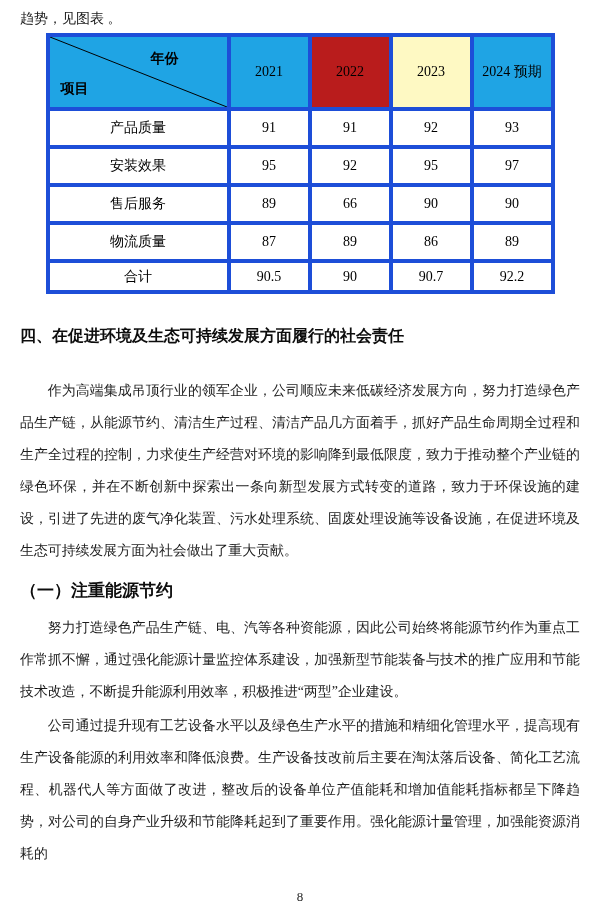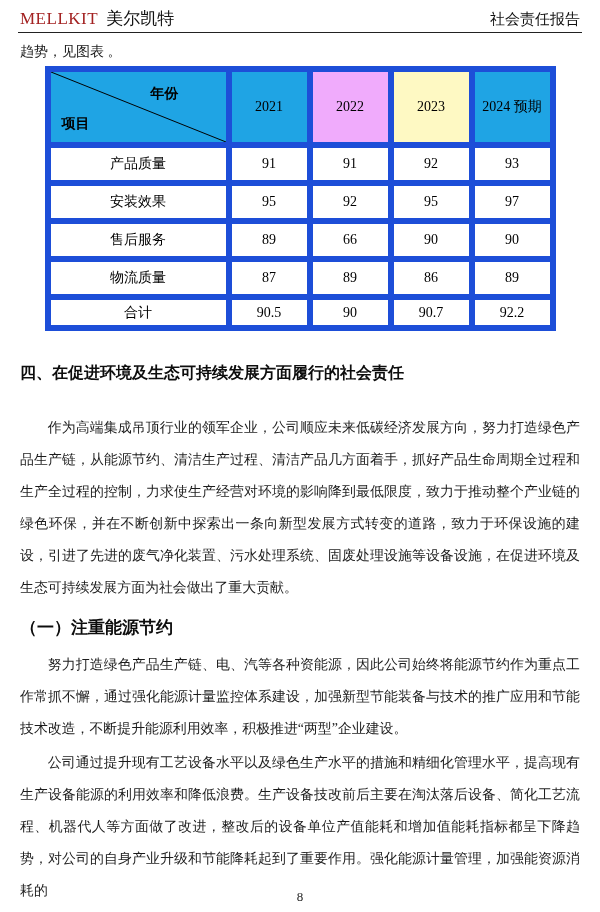--- a/index.html
+++ b/index.html
@@ -21,21 +21,21 @@
 
   .intro { margin:9px 20px 0 20px; font-size:14px; line-height:20px; }
 
   
   .table-title { margin-top:5px; text-align:center; font-size:15px; font-weight:bold; color:#000; }
   table.sat-table {
     border-collapse:collapse; table-layout:fixed; width:507px;
     margin:4px auto 0 auto; border:2px solid #000000;
   }
   .sat-table th, .sat-table td {
-    border:6px solid #1d4ed8; text-align:center; vertical-align:middle;
+    border:4px solid #1d4ed8; text-align:center; vertical-align:middle;
     font-size:14px; font-weight:normal; padding:0; color:#000;
   }
   .sat-table col.c-item { width:181px; }
   .sat-table col.c-year { width:81px; }
   .sat-table thead th { height:70px; }
   .sat-table tbody tr { height:38px; }
   .sat-table tbody tr:last-child { height:31px;border-radius:8px; }
   .year-th { font-size:14px; }
   .corner-cell { position:relative; padding:0; }
   .corner-cell svg { position:absolute; inset:0; width:100%; height:100%; display:block; }
@@ -68,27 +68,20 @@
   .page-number {
     position:absolute; left:0; bottom:7px; width:100%;
     text-align:center; font-size:13px; color:#222;
   }
 </style>
 </head>
 <body>
 
 <div class="page">
 
-  <div class="page-header">
-    <div class="brand">
-      <span class="brand-en" style="color: rgb(163, 34, 34);">MELLKIT</span>
-      <span class="brand-cn">美尔凯特</span>
-    </div>
-    <div class="report-title">社会责任报告</div>
-  </div>
 
   <p class="intro">趋势，见图表 。</p>
 
 
   <table class="sat-table">
     <colgroup>
       <col class="c-item">
         <col class="c-year">
         <col class="c-year">
         <col class="c-year">
@@ -97,21 +90,21 @@
     <thead>
       <tr>
         <th class="corner-cell" style="background-color: rgb(31, 164, 228);">
           <svg viewBox="0 0 100 100" preserveAspectRatio="none">
             <line x1="0" y1="0" x2="100" y2="100" stroke="#000" stroke-width="1" vector-effect="non-scaling-stroke"></line>
           </svg>
           <span class="corner-year">年份</span>
           <span class="corner-item">项目</span>
         </th>
         <th class="year-th" style="background-color: rgb(31, 164, 228);">2021</th>
-        <th class="year-th" style="background-color: #f0abfc;">2022</th>
+        <th class="year-th" style="background-color: #b91c1c;">2022</th>
         <th class="year-th" style="background-color: #fef9c3;">2023</th>
         <th class="year-th" style="background-color: rgb(31, 164, 228);">2024 预期</th>
       </tr>
     </thead>
     <tbody>
       <tr>
         <td>产品质量</td>
         <td>91</td>
         <td>91</td>
         <td>92</td>

